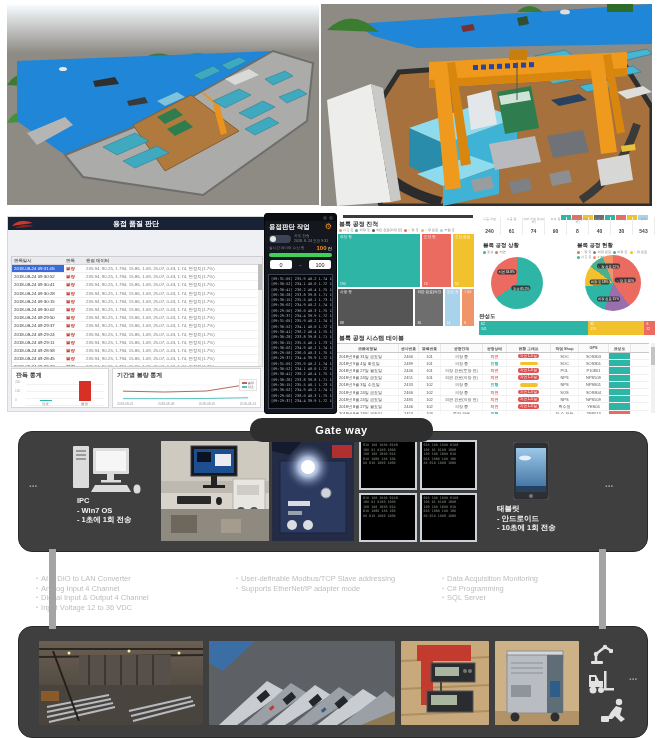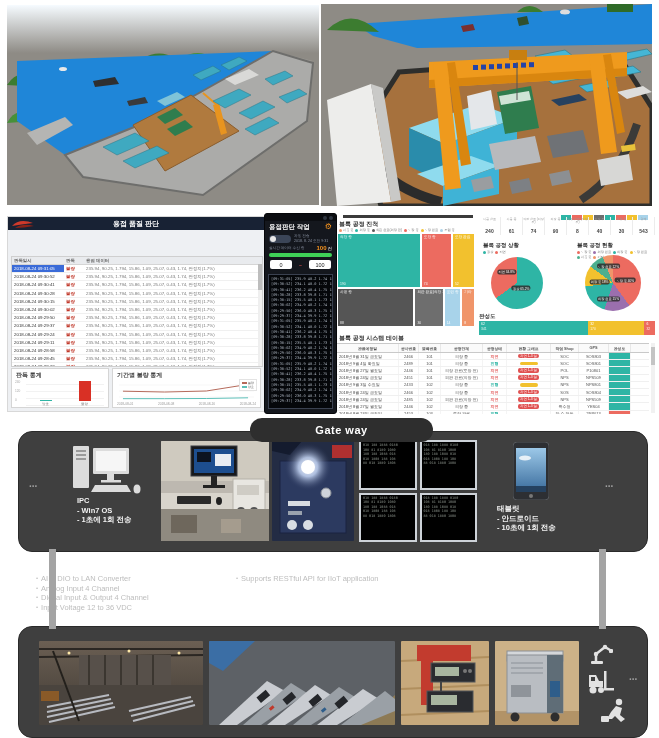--- a/index.html
+++ b/index.html
@@ -924,21 +924,39 @@
         <div class="net-txt">Digital Input &amp; Output 4 Channel</div>
       </div>
       <div class="net-item">
         <div class="net-dot">•</div>
         <div class="net-txt">Input Voltage 12 to 36 VDC</div>
       </div>
     </div>
   <div class="net-col" id="net-col-1">
       <div class="net-item">
         <div class="net-dot">•</div>
-        <div class="net-txt">Supports RESTful API for IIoT application</div>
+        <div class="net-txt">User-definable Modbus/TCP Slave addressing</div>
+      </div>
+      <div class="net-item">
+        <div class="net-dot">•</div>
+        <div class="net-txt">Supports EtherNet/IP adapter mode</div>
+      </div>
+    </div>
+  <div class="net-col" id="net-col-2">
+      <div class="net-item">
+        <div class="net-dot">•</div>
+        <div class="net-txt">Data Acquisition Monitoring</div>
+      </div>
+      <div class="net-item">
+        <div class="net-dot">•</div>
+        <div class="net-txt">C# Programming</div>
+      </div>
+      <div class="net-item">
+        <div class="net-dot">•</div>
+        <div class="net-txt">SQL Server</div>
       </div>
     </div>
 
   <div class="dark-panel" id="dev-panel">
     <div class="photo" style="left:20px;top:14px;width:164px;height:84px">
       <svg width="164" height="84" viewBox="0 0 164 84">
         <defs>
             <linearGradient id="fg1" x1="0" y1="0" x2="0" y2="1">
           <stop offset="0" stop-color="#6b5f53"></stop>
               <stop offset="1" stop-color="#3f3a34"></stop>

